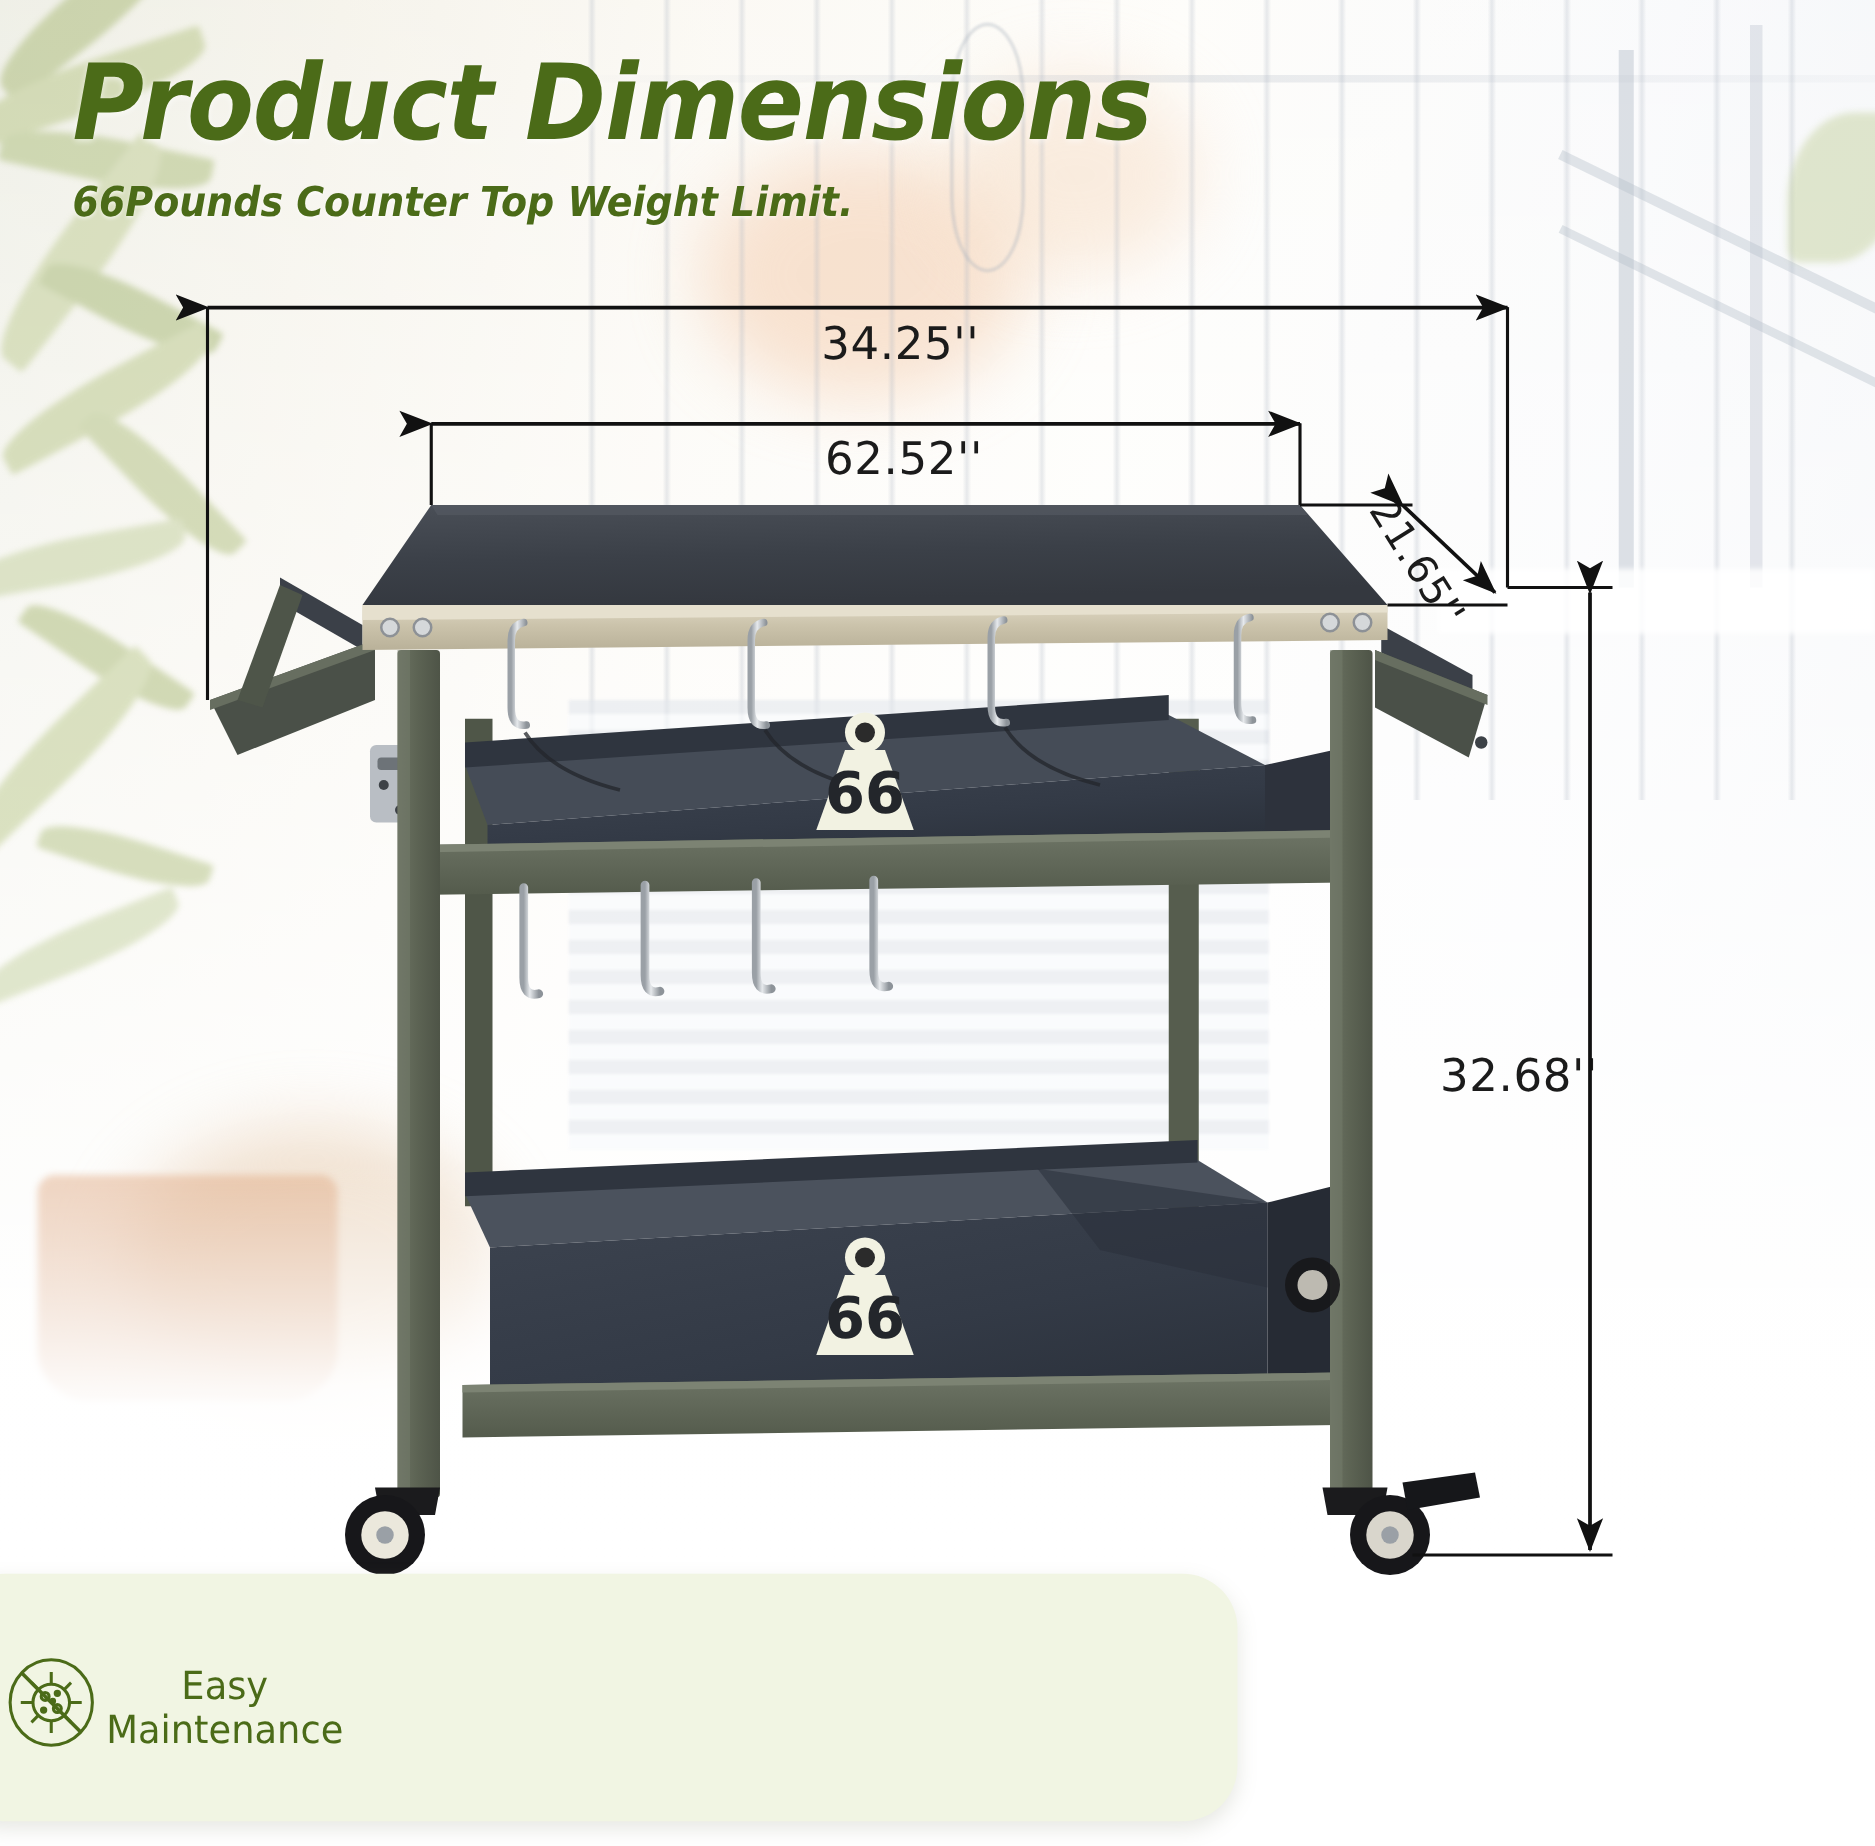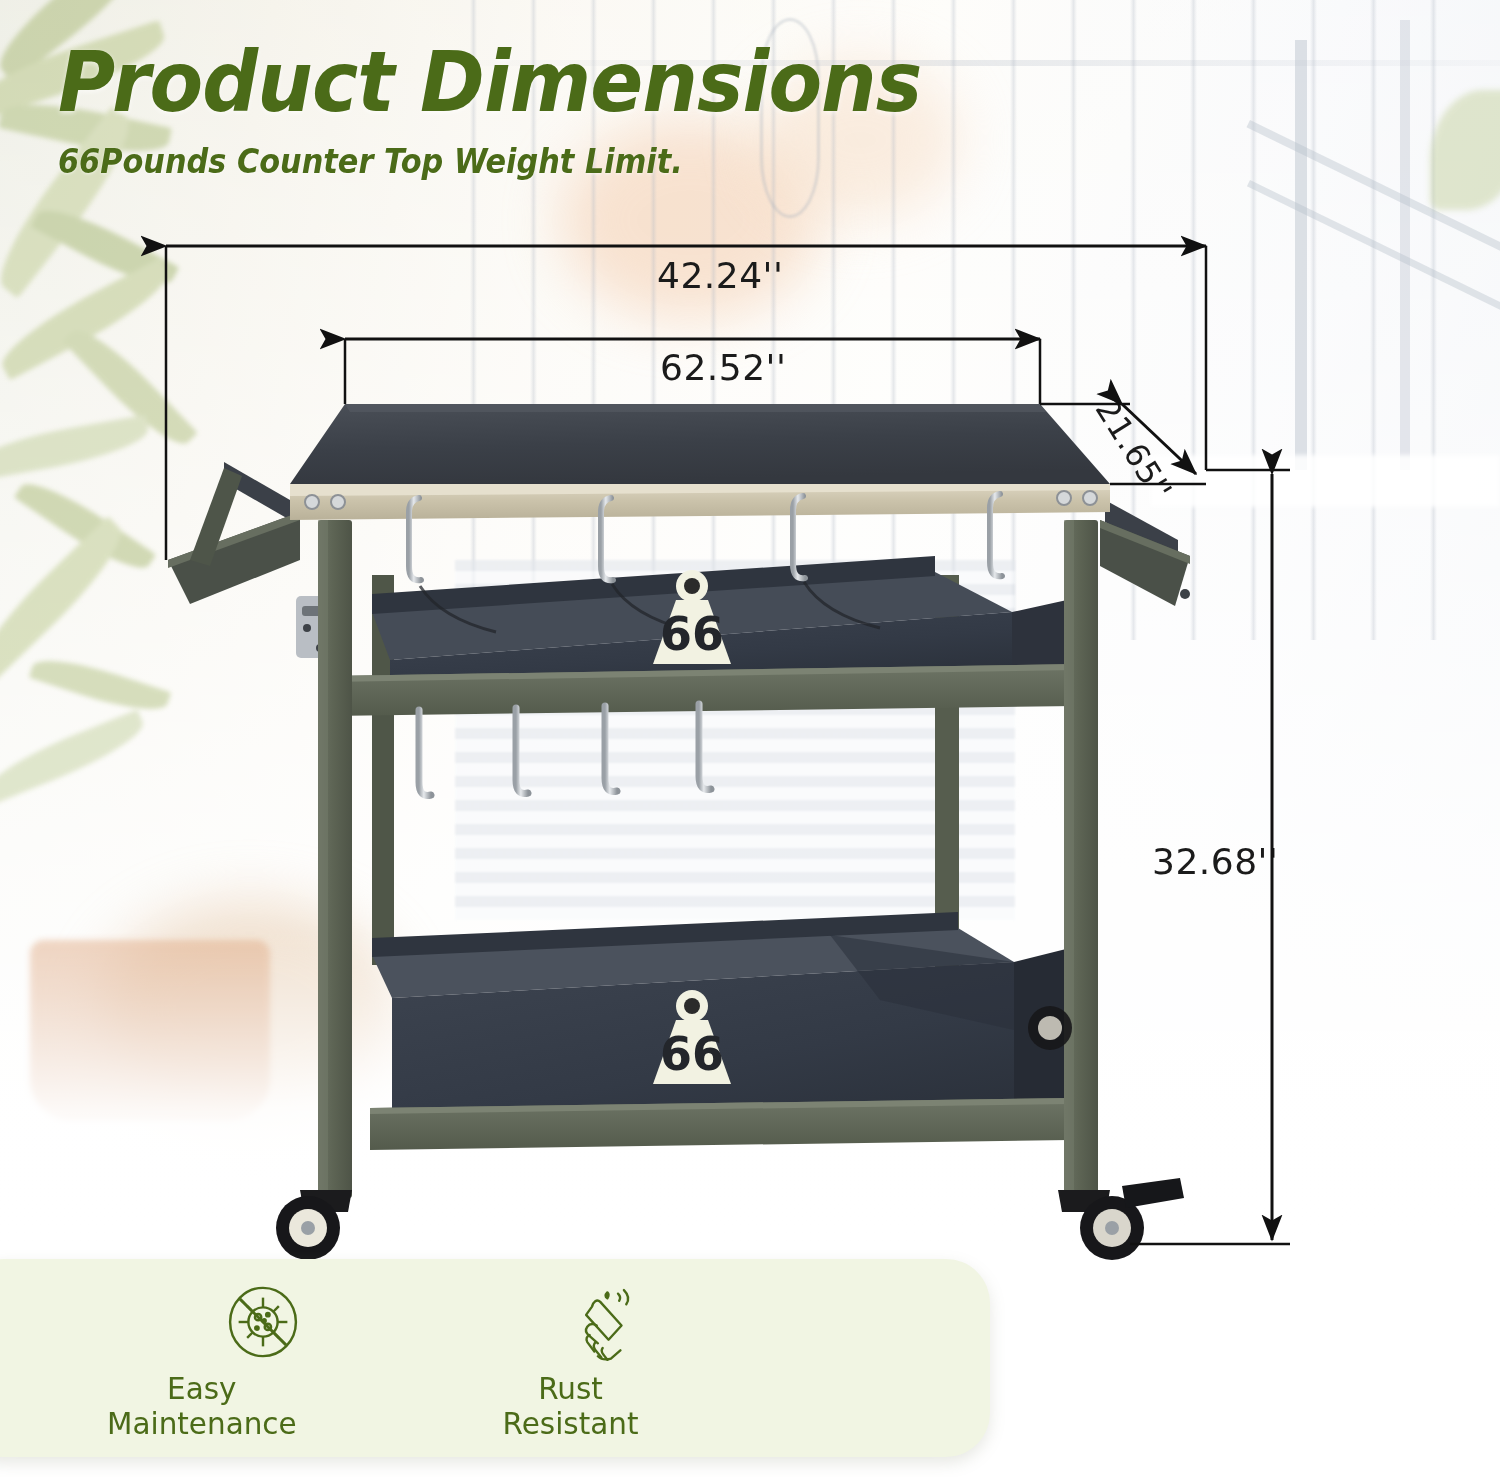--- a/index.html
+++ b/index.html
@@ -102,21 +102,21 @@
     position:absolute; left:-40px; top:1259px;
     width:1030px; height:198px;
     background:#f1f5e3;
     border-radius:44px;
     box-shadow:0 6px 16px rgba(120,130,100,.18);
     z-index:50;
     display:flex; align-items:center;
   }
   .feature {
     flex:0 0 auto; width:300px;
-    display:flex; flex-direction:column; align-items:flex-end; justify-content:flex-start;
+    display:flex; align-items:center; justify-content:flex-start;
     padding-top:8px;
   }
   #feature-0 { margin-left:42px; }
   #feature-1 { margin-left:40px; }
   #feature-2 { margin-left:40px; }
   .feature-icon { height:78px; display:flex; align-items:center; justify-content:center; }
   .feature-label {
     margin-top:10px;
     font-family:"DejaVu Sans", sans-serif;
     font-size:31px;
@@ -371,21 +371,21 @@
     <line x1="1206" y1="470" x2="1290" y2="470" stroke-width="2.5"></line>
     <line x1="1130" y1="1244" x2="1290" y2="1244" stroke-width="2.5"></line>
   </g>
 </svg>
 
 <div id="header">
   <div id="page-title">Product Dimensions</div>
   <div id="subtitle">66Pounds Counter Top Weight Limit.</div>
 </div>
 
-<div class="dim-text" id="label-width">42.24''</div>
+<div class="dim-text" id="label-width">34.25''</div>
 <div class="dim-text" id="label-top">62.52''</div>
 <div class="dim-text" id="label-depth">21.65''</div>
 <div class="dim-text" id="label-height">32.68''</div>
 
 <div id="feature-bar">
 
   <div class="feature" id="feature-0">
     <div class="feature-icon">
       <svg width="78" height="78" viewBox="0 0 64 64" fill="none" stroke="#4b6b18" stroke-width="2">
         <ellipse cx="32" cy="32" rx="27" ry="28"></ellipse>
@@ -407,34 +407,15 @@
         <circle cx="33" cy="31" r="1.2" fill="#4b6b18"></circle>
         <line x1="13" y1="13" x2="51" y2="51" stroke-width="2.4"></line>
       </svg>
     </div>
     <div class="feature-label">
       <span>Easy</span><br>
       <span>Maintenance</span>
     </div>
   </div>
 
-  <div class="feature" id="feature-1">
-    <div class="feature-icon">
-      <svg width="74" height="78" viewBox="0 0 60 66" fill="none" stroke="#4b6b18" stroke-width="2" stroke-linecap="round" stroke-linejoin="round">
-        <path d="M19,20 L14,27 L33,48 L44,36 L26,16 C23,13 20,16 19,20 Z"></path>
-        <path d="M41,9 q3,3 1,6"></path>
-        <path d="M46,6 q6,6 2,12"></path>
-        <path d="M32,8 q2,2 0,5 q-3,-2 0,-5 Z" fill="#4b6b18"></path>
-        <path d="M23,36 q-5,-3 -8,1 q-3,4 2,8 l7,6"></path>
-        <path d="M17,44 q-4,2 -2,6 l6,8"></path>
-        <path d="M22,50 q-3,3 0,7 l5,6"></path>
-        <path d="M28,55 q-2,3 1,6 l3,4"></path>
-        <path d="M24,62 q4,4 11,2 l8,-7"></path>
-      </svg>
-    </div>
-    <div class="feature-label">
-      <span>Rust</span><br>
-      <span>Resistant</span>
-    </div>
-  </div>
 
 
 </div>
 
 </body></html>

